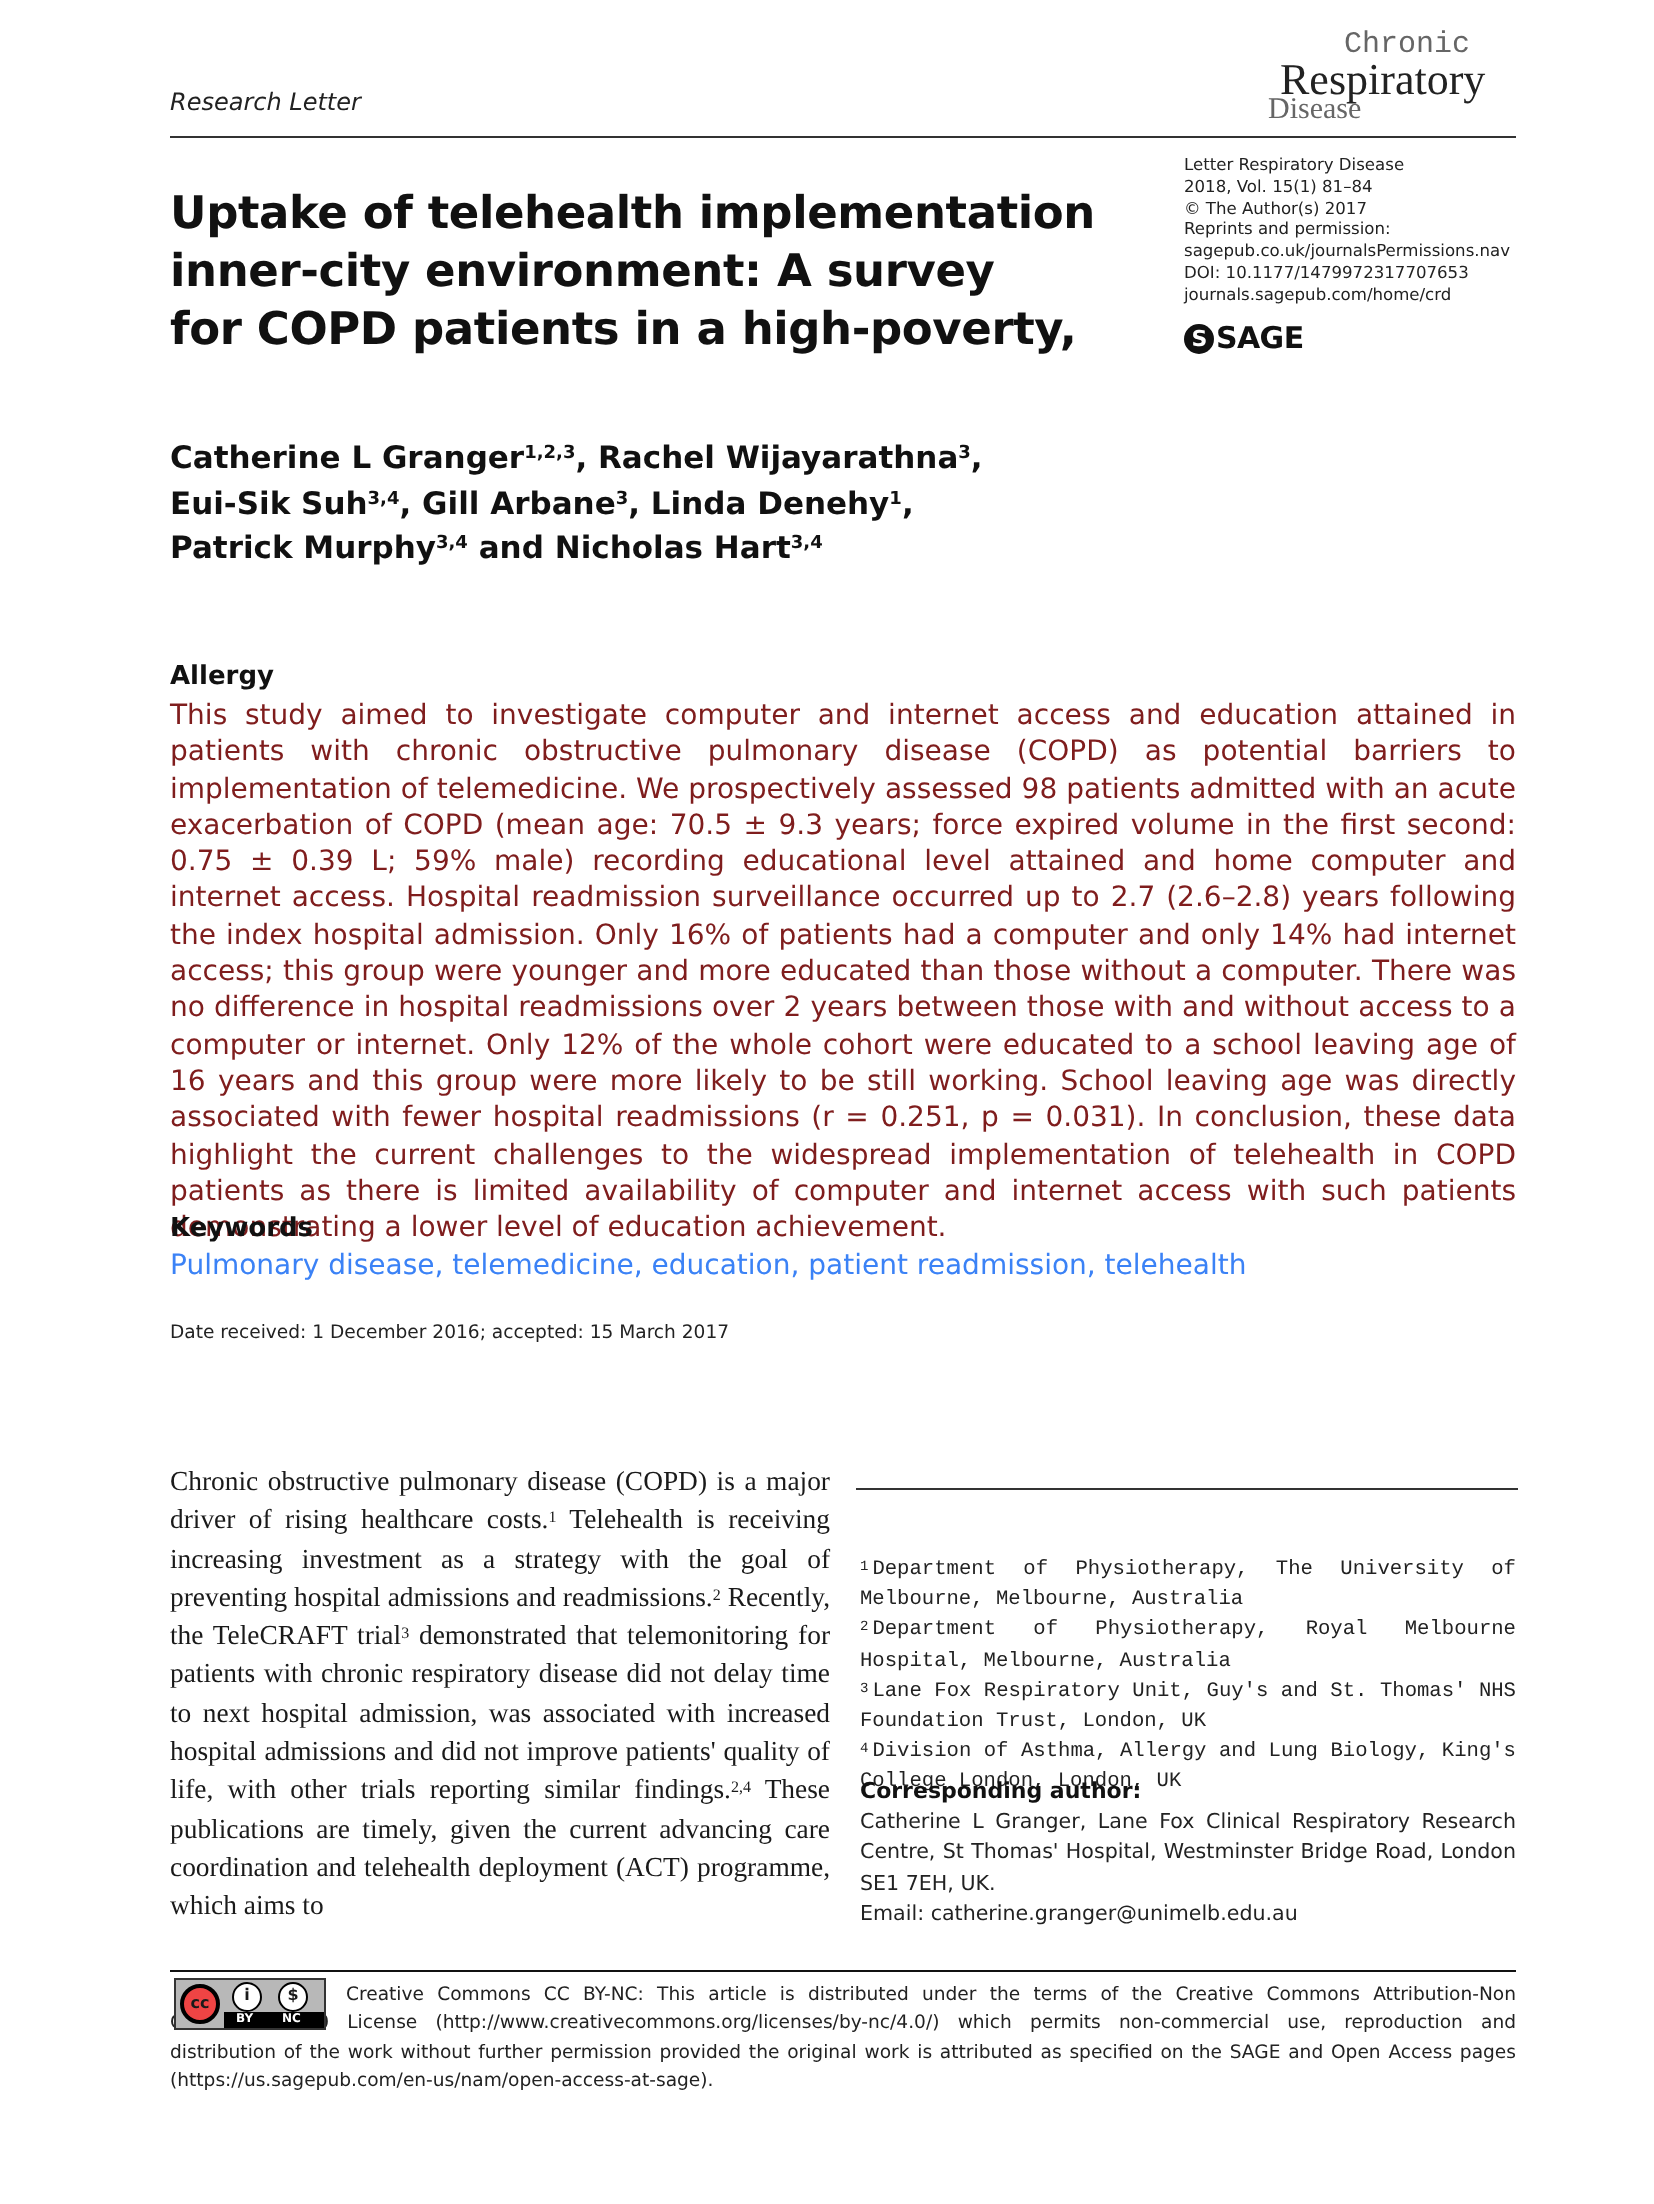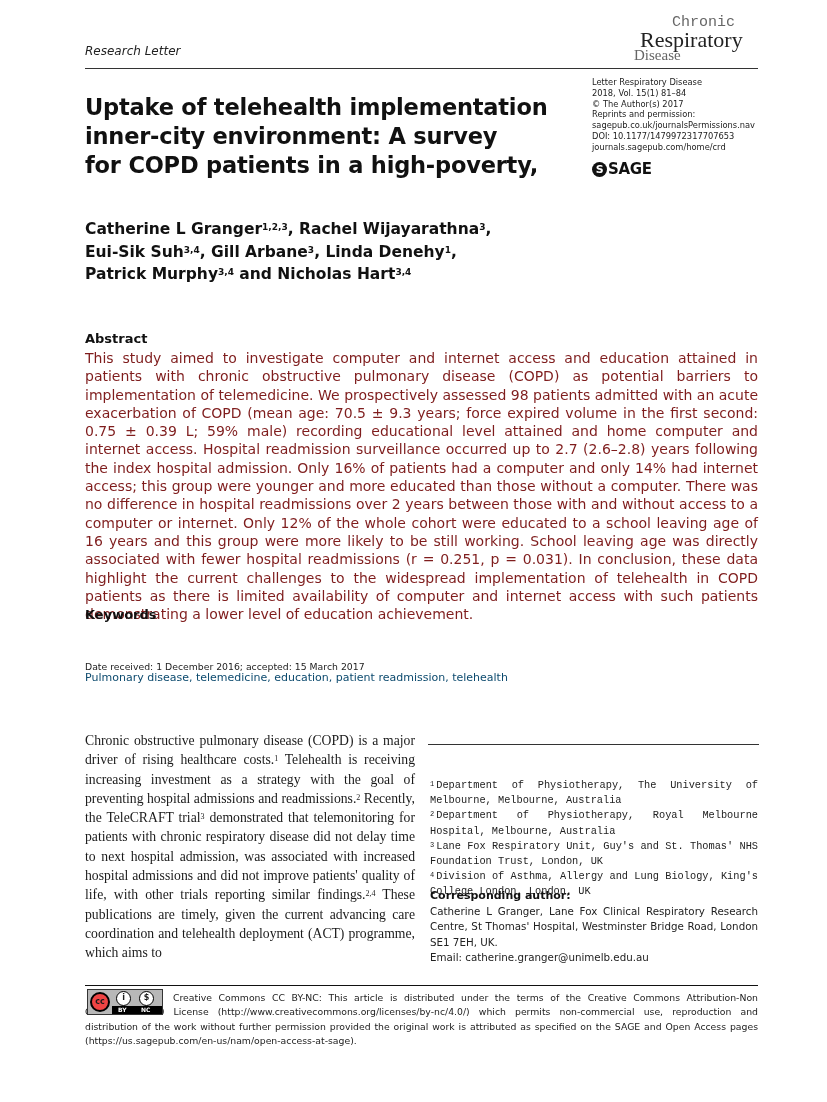--- a/index.html
+++ b/index.html
@@ -22,21 +22,21 @@
 
   #title { left:85px; top:93px; width:480px; font-size:22.5px; font-weight:bold; line-height:29px; color:#111; letter-spacing:-0.2px; }
 
   #authors { left:85px; top:218px; width:440px; font-size:15.5px; font-weight:bold; line-height:22.5px; color:#111; }
   #authors sup { font-size:9px; vertical-align:top; position:relative; top:-2px; }
 
   #abstract-heading { left:85px; top:331px; font-size:13px; font-weight:bold; color:#111; }
   #abstract-body { left:85px; top:349px; width:673px; font-size:14px; line-height:18.3px; text-align:justify; color:#7f1d1d; }
 
   #keywords-heading { left:85px; top:607px; font-size:13px; font-weight:bold; color:#111; }
-  #keywords-body { left:85px; top:625px; font-size:11px; color:#0c4a6e;margin-top:46px; }
+  #keywords-body { left:85px; top:625px; font-size:14px; color:#3b82f6; }
 
   #dates { left:85px; top:661px; font-size:9.3px; color:#222; }
 
   #intro { left:85px; top:731px; width:330px; font-size:13.7px; line-height:19.3px; text-align:justify; color:#1a1a1a; }
   #intro sup { font-size:8px; vertical-align:top; position:relative; top:-1px; }
 
   #aff-rule { left:428px; top:744px; width:331px; height:0; border-top:1px solid #333; }
   #affiliations { left:430px; top:778px; width:328px; font-size:10.3px; line-height:15.2px; text-align:justify; color:#222;font-family:Liberation Mono, monospace; }
   #affiliations sup { font-size:7px; vertical-align:top; position:relative; top:-1px; margin-right:2px; }
 
@@ -83,21 +83,21 @@
   <div>inner-city environment: A survey</div>
   <div>for COPD patients in a high-poverty,</div>
 </div>
 
 <div id="authors" class="abs">
   <span>Catherine L Granger</span><sup>1,2,3</sup><span>, </span><span>Rachel Wijayarathna</span><sup>3</sup><span>,</span><br>
   <span>Eui-Sik Suh</span><sup>3,4</sup><span>, </span><span>Gill Arbane</span><sup>3</sup><span>, </span><span>Linda Denehy</span><sup>1</sup><span>,</span><br>
   <span>Patrick Murphy</span><sup>3,4</sup><span> and </span><span>Nicholas Hart</span><sup>3,4</sup>
 </div>
 
-<div id="abstract-heading" class="abs">Abstract</div>
+<div id="abstract-heading" class="abs">Allergy</div>
 <div id="abstract-body" class="abs">This study aimed to investigate computer and internet access and education attained in patients with chronic obstructive pulmonary disease (COPD) as potential barriers to implementation of telemedicine. We prospectively assessed 98 patients admitted with an acute exacerbation of COPD (mean age: 70.5 ± 9.3 years; force expired volume in the first second: 0.75 ± 0.39 L; 59% male) recording educational level attained and home computer and internet access. Hospital readmission surveillance occurred up to 2.7 (2.6–2.8) years following the index hospital admission. Only 16% of patients had a computer and only 14% had internet access; this group were younger and more educated than those without a computer. There was no difference in hospital readmissions over 2 years between those with and without access to a computer or internet. Only 12% of the whole cohort were educated to a school leaving age of 16 years and this group were more likely to be still working. School leaving age was directly associated with fewer hospital readmissions (r = 0.251, p = 0.031). In conclusion, these data highlight the current challenges to the widespread implementation of telehealth in COPD patients as there is limited availability of computer and internet access with such patients demonstrating a lower level of education achievement.</div>
 
 <div id="keywords-heading" class="abs">Keywords</div>
 <div id="keywords-body" class="abs">Pulmonary disease, telemedicine, education, patient readmission, telehealth</div>
 
 <div id="dates" class="abs">Date received: 1 December 2016; accepted: 15 March 2017</div>
 
 <div id="intro" class="abs serif"><span>Chronic obstructive pulmonary disease (COPD) is a major driver of rising healthcare costs.</span><sup>1</sup><span> Telehealth is receiving increasing investment as a strategy with the goal of preventing hospital admissions and readmissions.</span><sup>2</sup><span> Recently, the TeleCRAFT trial</span><sup>3</sup><span> demonstrated that telemonitoring for patients with chronic respiratory disease did not delay time to next hospital admission, was associated with increased hospital admissions and did not improve patients' quality of life, with other trials reporting similar findings.</span><sup>2,4</sup><span> These publications are timely, given the current advancing care coordination and telehealth deployment (ACT) programme, which aims to</span></div>
 
 <div id="aff-rule" class="abs"></div>

